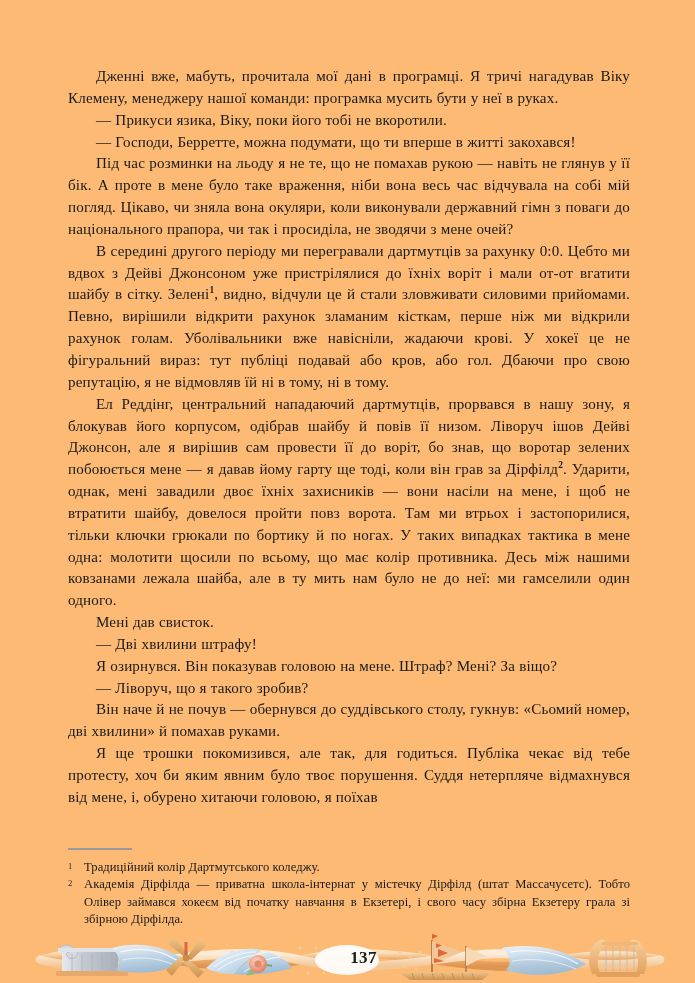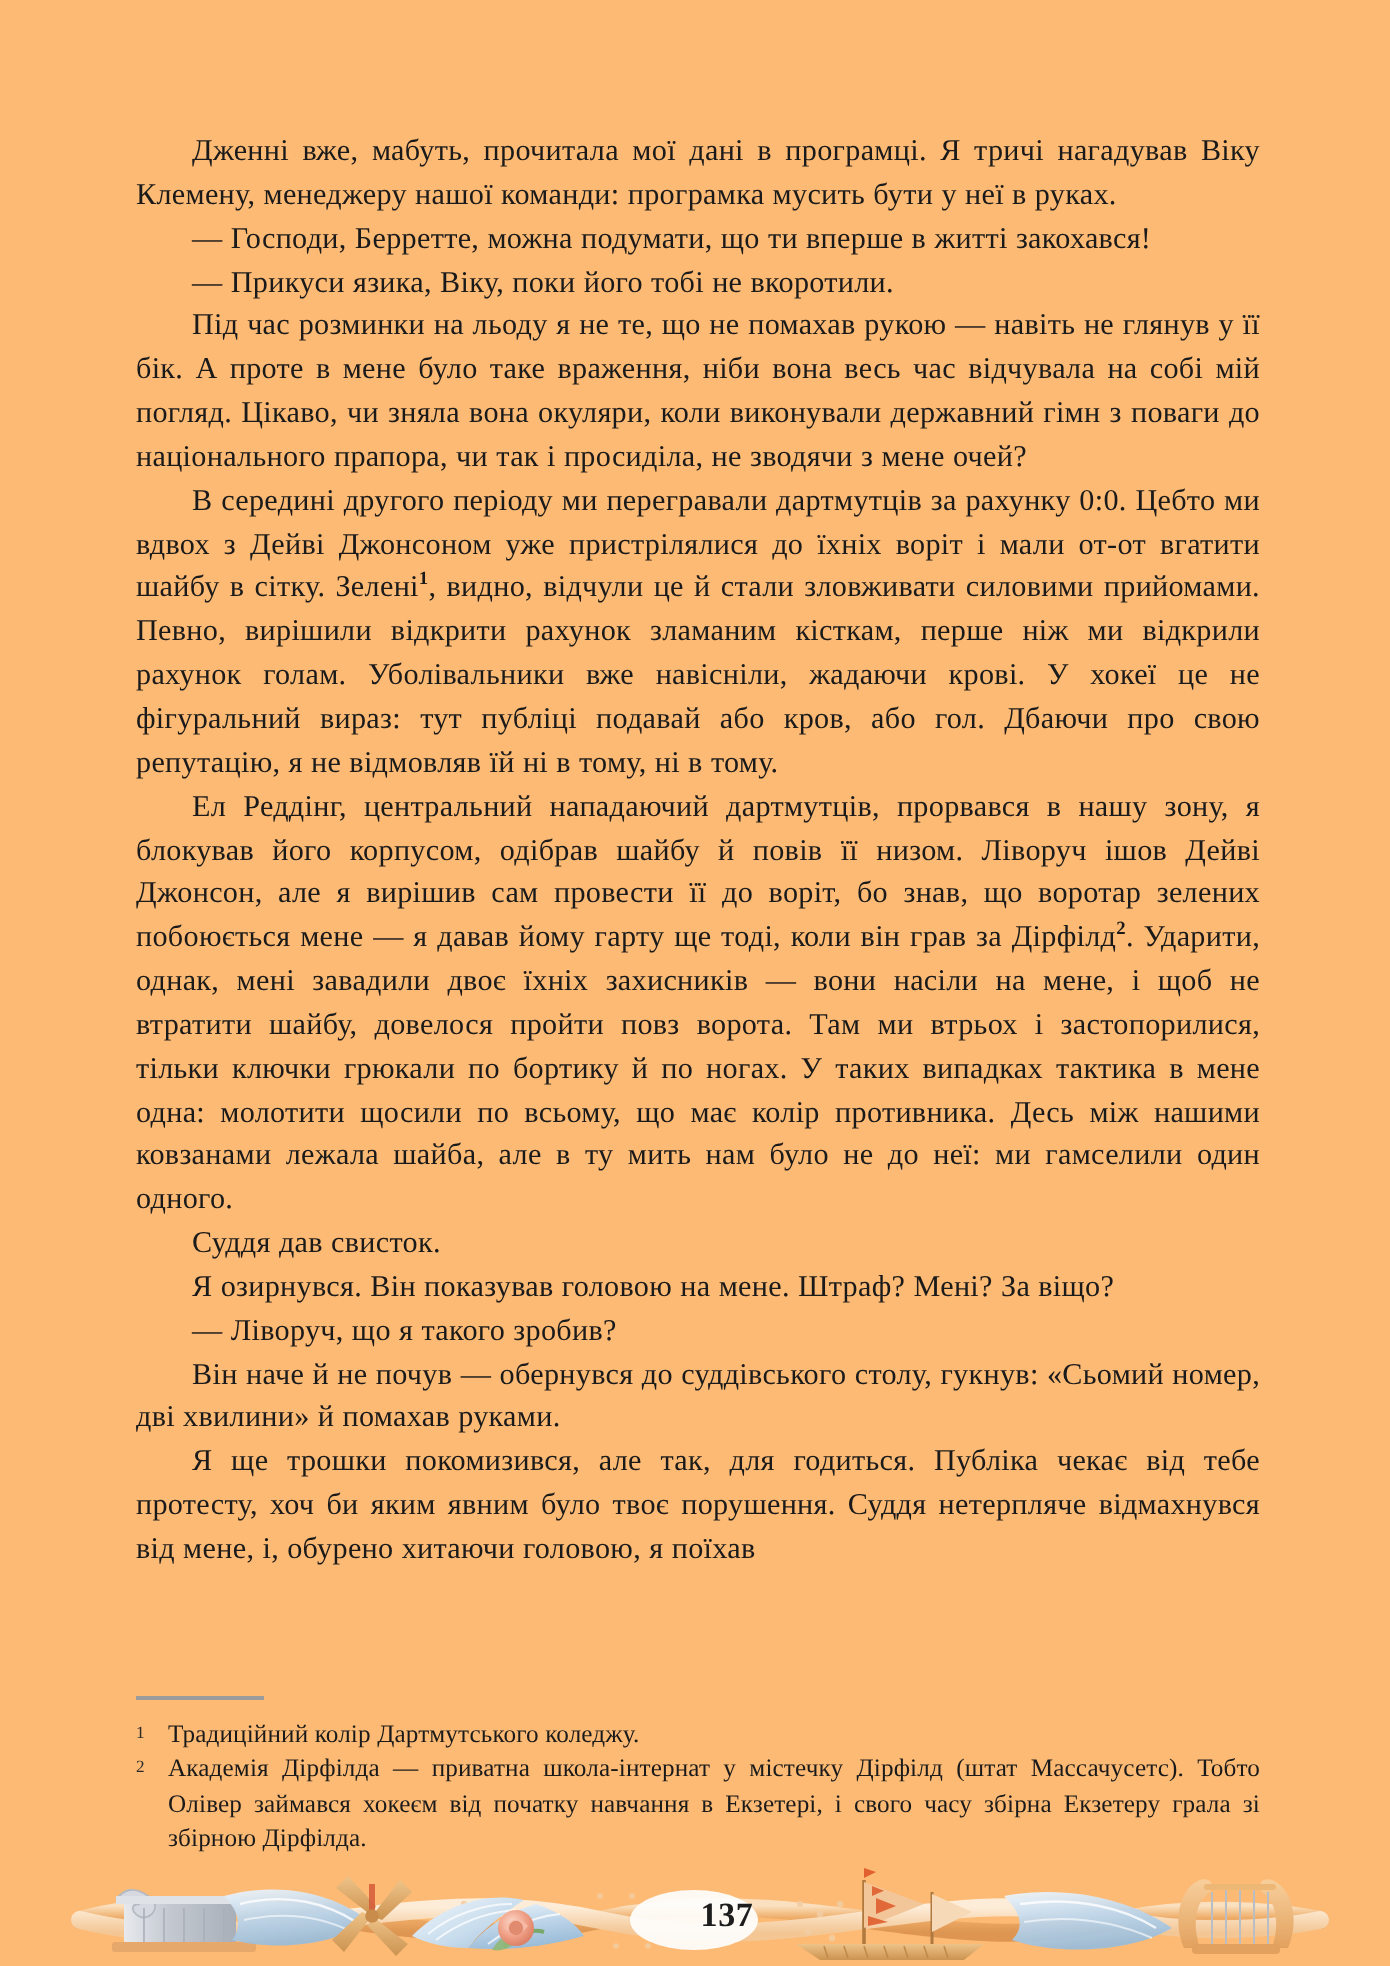--- a/index.html
+++ b/index.html
@@ -111,36 +111,37 @@
 </style>
 </head>
 <body>
 
 <div id="page">
 
   <div id="body-column">
 
     <p class="para">Дженні вже, мабуть, прочитала мої дані в програмці. Я тричі нагадував Віку Клемену, менеджеру нашої команди: програмка мусить бути у неї в руках.</p>
 
+    <p class="para dialogue">— Прикуси язика, Віку, поки його тобі не вкоротили.</p>
+
     <p class="para dialogue">— Господи, Берретте, можна подумати, що ти вперше в житті закохався!</p>
-
-    <p class="para dialogue">— Прикуси язика, Віку, поки його тобі не вкоротили.</p>
 
     <p class="para">Під час розминки на льоду я не те, що не помахав рукою — навіть не глянув у її бік. А проте в мене було таке враження, ніби вона весь час відчувала на собі мій погляд. Цікаво, чи зняла вона окуляри, коли виконували державний гімн з поваги до національного прапора, чи так і просиділа, не зводячи з мене очей?</p>
 
     <p class="para">
       <span>В середині другого періоду ми перегравали дартмутців за рахунку 0:0. Цебто ми вдвох з Дейві Джонсоном уже пристрілялися до їхніх воріт і мали от-от вгатити шайбу в сітку. Зелені</span><sup class="fn">1</sup><span>, видно, відчули це й стали зловживати силовими прийомами. Певно, вирішили відкрити рахунок зламаним кісткам, перше ніж ми відкрили рахунок голам. Уболівальники вже навісніли, жадаючи крові. У хокеї це не фігуральний вираз: тут публіці подавай або кров, або гол. Дбаючи про свою репутацію, я не відмовляв їй ні в тому, ні в тому.</span>
     </p>
 
     <p class="para">
       <span>Ел Реддінг, центральний нападаючий дартмутців, прорвався в нашу зону, я блокував його корпусом, одібрав шайбу й повів її низом. Ліворуч ішов Дейві Джонсон, але я вирішив сам провести її до воріт, бо знав, що воротар зелених побоюється мене — я давав йому гарту ще тоді, коли він грав за Дірфілд</span><sup class="fn">2</sup><span>. Ударити, однак, мені завадили двоє їхніх захисників — вони насіли на мене, і щоб не втратити шайбу, довелося пройти повз ворота. Там ми втрьох і застопорилися, тільки ключки грюкали по бортику й по ногах. У таких випадках тактика в мене одна: молотити щосили по всьому, що має колір противника. Десь між нашими ковзанами лежала шайба, але в ту мить нам було не до неї: ми гамселили один одного.</span>
     </p>
 
-    <p class="para">Суддя дав свисток.</p>
-
+    <p class="para">Мені дав свисток.</p>
+
+    <p class="para dialogue">— Дві хвилини штрафу!</p>
 
     <p class="para">Я озирнувся. Він показував головою на мене. Штраф? Мені? За віщо?</p>
 
     <p class="para dialogue">— Ліворуч, що я такого зробив?</p>
 
     <p class="para">Він наче й не почув — обернувся до суддівського столу, гукнув: «Сьомий номер, дві хвилини» й помахав руками.</p>
 
     <p class="para">Я ще трошки покомизився, але так, для годиться. Публіка чекає від тебе протесту, хоч би яким явним було твоє порушення. Суддя нетерпляче відмахнувся від мене, і, обурено хитаючи головою, я поїхав</p>
 
   </div>

